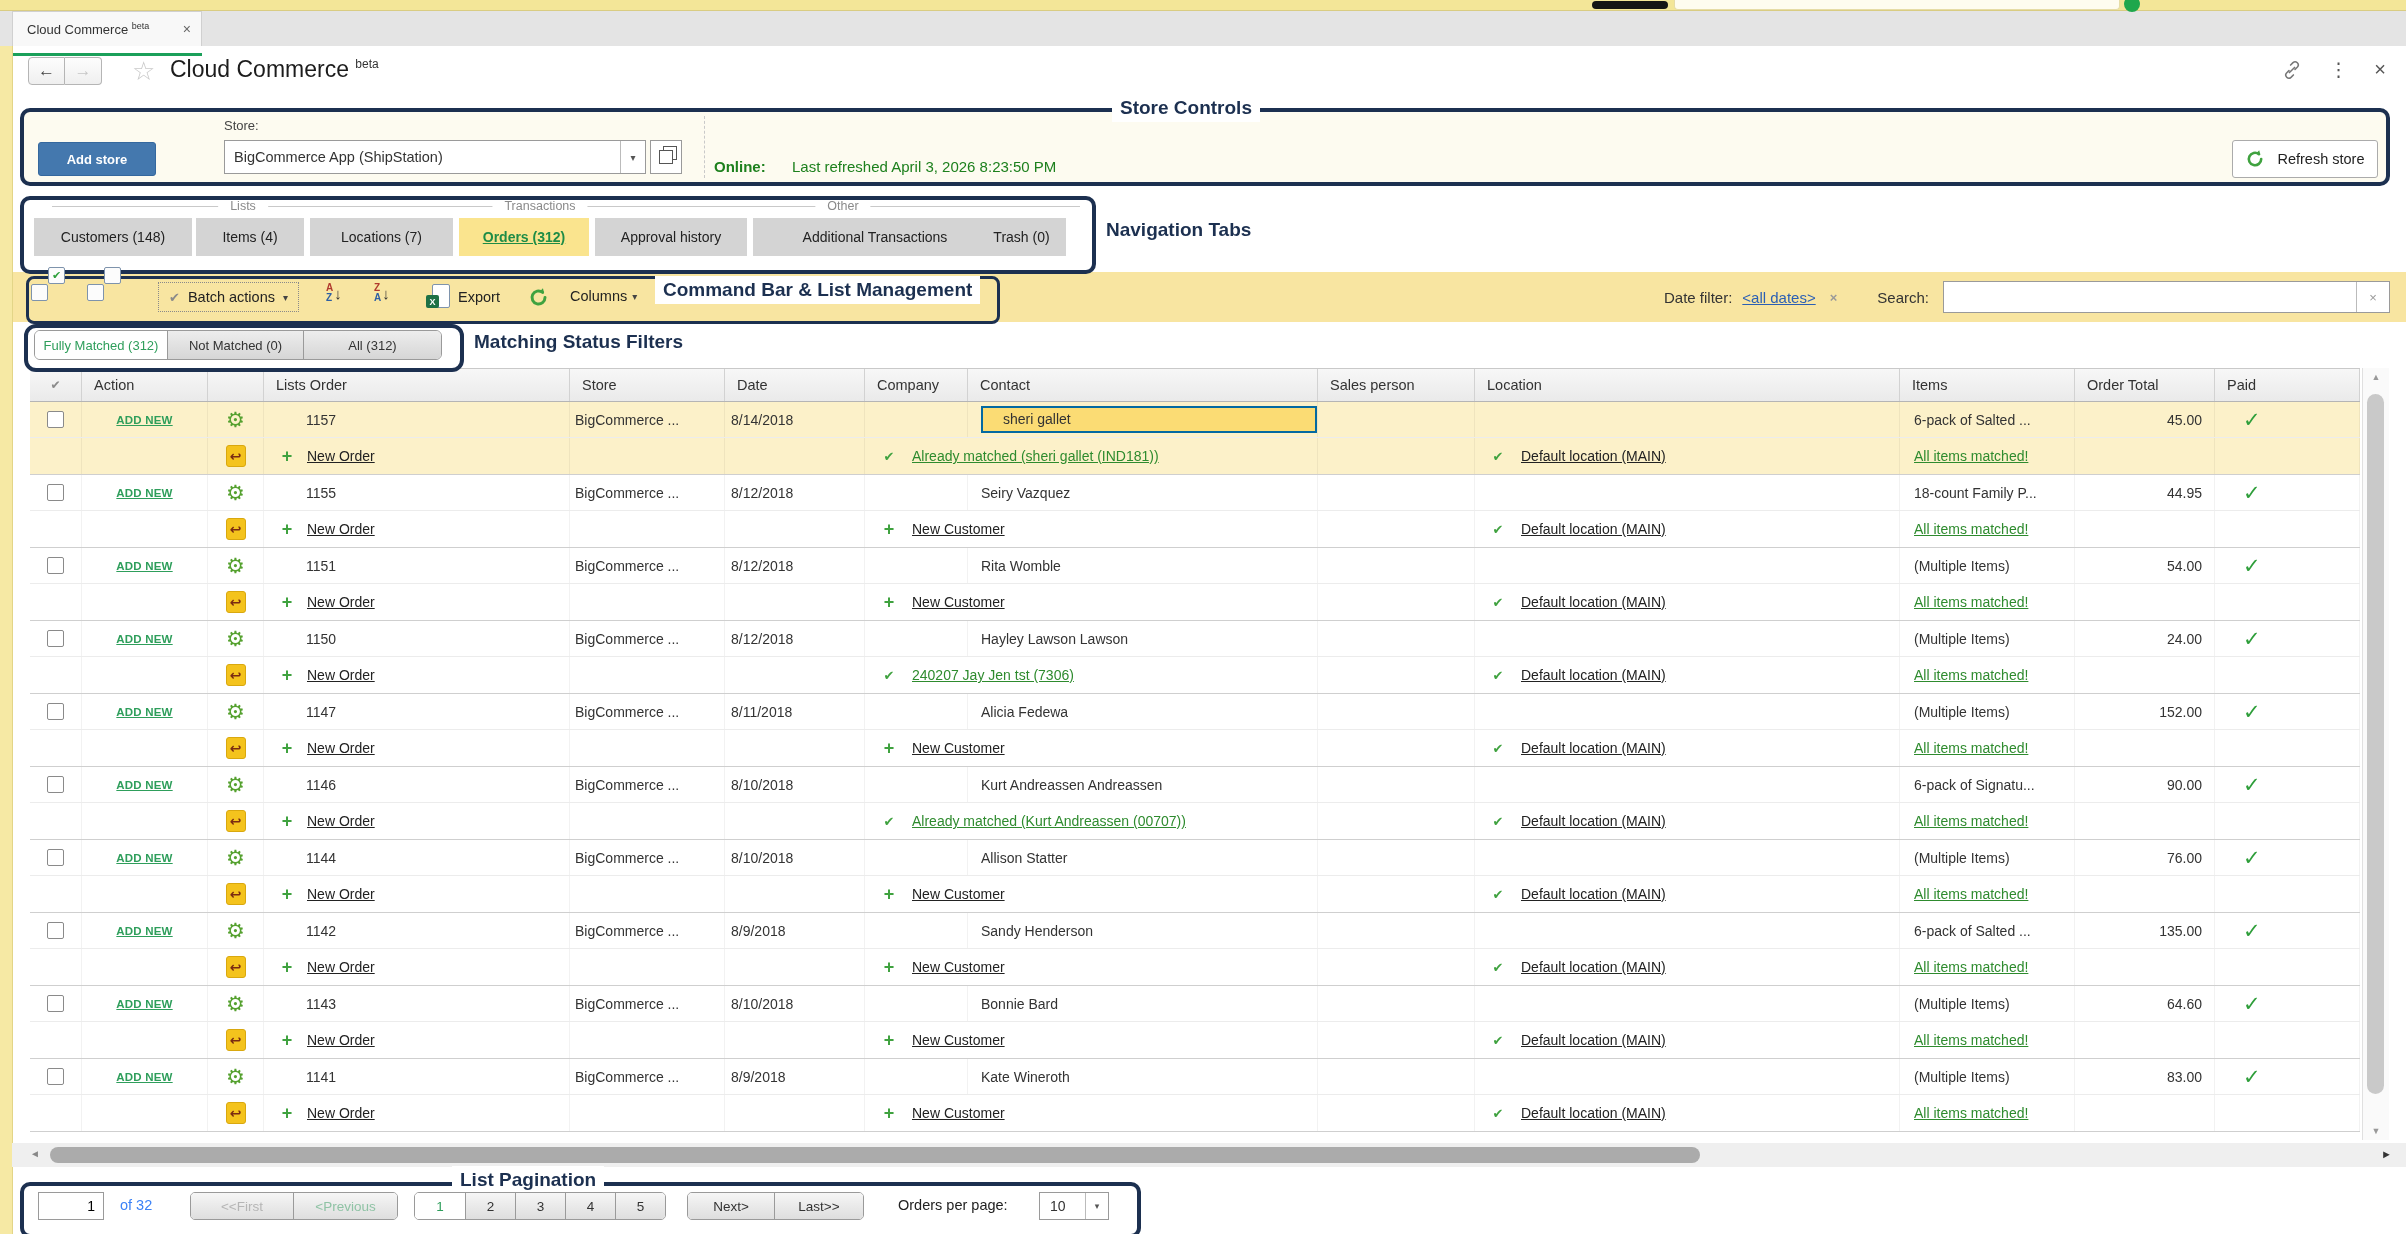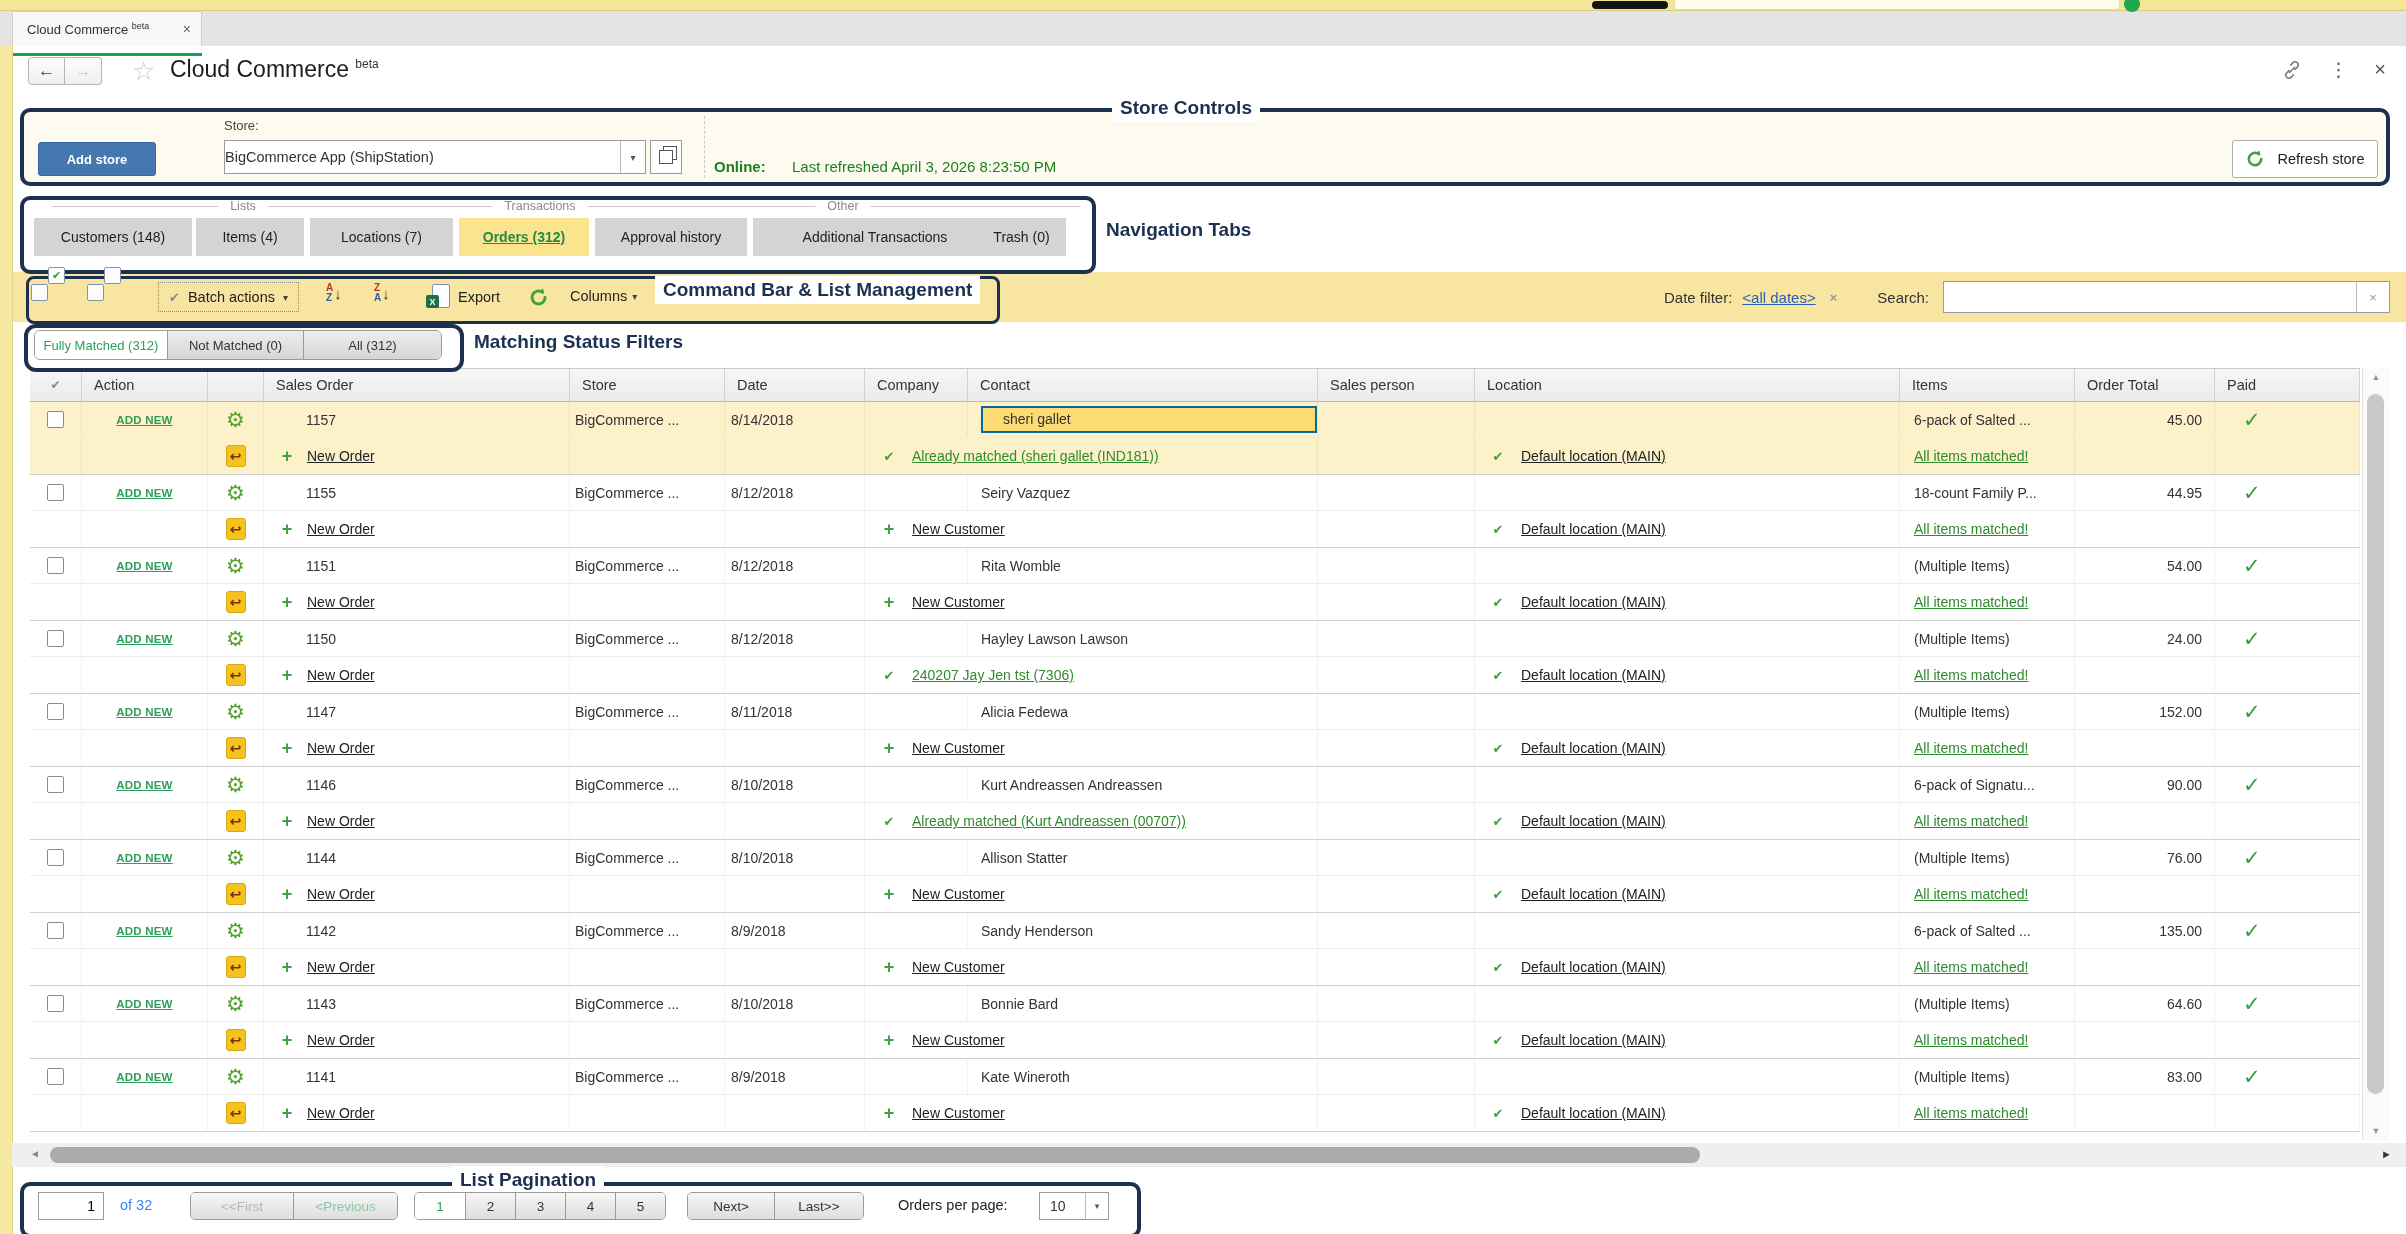--- a/index.html
+++ b/index.html
@@ -34,21 +34,21 @@
 
   
   .abox{position:absolute;border:4px solid #1C3050;border-radius:10px;z-index:6;pointer-events:none;}
   .ann{position:absolute;font-weight:bold;font-size:19px;color:#1C3050;background:#fff;padding:0 8px;line-height:28px;z-index:7;white-space:nowrap;}
 
   
   .store-band{position:absolute;left:24px;top:112px;width:2362px;height:70px;background:#FDFBF0;}
   .addstore{position:absolute;left:38px;top:142px;width:118px;height:34px;background:#4478AE;border:1px solid #35689E;border-radius:3px;color:#fff;font-weight:bold;font-size:13px;display:flex;align-items:center;justify-content:center;z-index:7;}
   .store-lbl{position:absolute;left:224px;top:118px;font-size:13px;color:#444;z-index:7;}
   .store-select{position:absolute;left:224px;top:140px;width:422px;height:34px;background:#fff;border:1px solid #9a9a9a;box-sizing:border-box;display:flex;align-items:center;z-index:7;}
-  .store-select .val{flex:1;font-size:14.5px;color:#333;white-space:nowrap;overflow:hidden;}
+  .store-select .val{flex:1;padding-left:9px;font-size:14.5px;color:#333;white-space:nowrap;overflow:hidden;}
   .store-select .caret{width:24px;align-self:stretch;border-left:1px solid #bbb;display:flex;align-items:center;justify-content:center;font-size:10px;color:#555;}
   .popout-btn{position:absolute;left:650px;top:140px;width:32px;height:34px;background:#fff;border:1px solid #9a9a9a;box-sizing:border-box;display:flex;align-items:center;justify-content:center;z-index:7;}
   .winicon{position:relative;width:12px;height:12px;border:1px solid #555;background:#fff;}
   .winicon::before{content:"";position:absolute;left:3px;top:-5px;width:12px;height:12px;border:1px solid #555;background:transparent;z-index:-1;}
   .dash-sep{position:absolute;left:704px;top:116px;height:62px;border-left:1px dashed #C9C9C9;z-index:7;}
   .online-lbl{position:absolute;left:714px;top:158px;font-size:15px;font-weight:bold;color:#1D801D;z-index:7;}
   .refreshed-txt{position:absolute;left:792px;top:158px;font-size:15px;color:#1D801D;z-index:7;}
   .refresh-store{position:absolute;left:2232px;top:140px;width:146px;height:38px;background:#fff;border:1px solid #ABABAB;border-radius:3px;display:flex;align-items:center;justify-content:center;gap:12px;font-size:14.5px;color:#222;z-index:7;}
 
   
@@ -317,21 +317,21 @@
   <div class="filters">
       <div class="fbtn on" style="width: 132px;">Fully Matched (312)</div>
       <div class="fbtn" style="width: 136px;">Not Matched (0)</div>
       <div class="fbtn" style="width: 138px;">All (312)</div>
     </div>
 
   <div class="thead gridrow">
     <div class="th center">✔</div>
     <div class="th">Action</div>
     <div class="th"></div>
-    <div class="th">Sales Order</div>
+    <div class="th">Lists Order</div>
     <div class="th">Store</div>
     <div class="th">Date</div>
     <div class="th">Company</div>
     <div class="th">Contact</div>
     <div class="th">Sales person</div>
     <div class="th">Location</div>
     <div class="th">Items</div>
     <div class="th">Order Total</div>
     <div class="th">Paid</div>
   </div>

